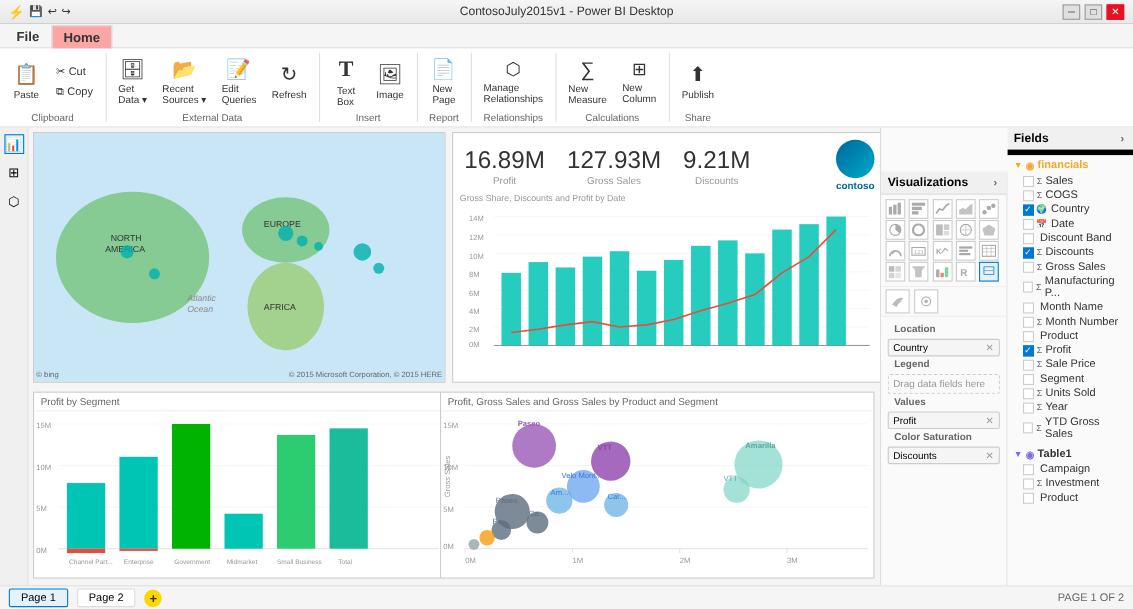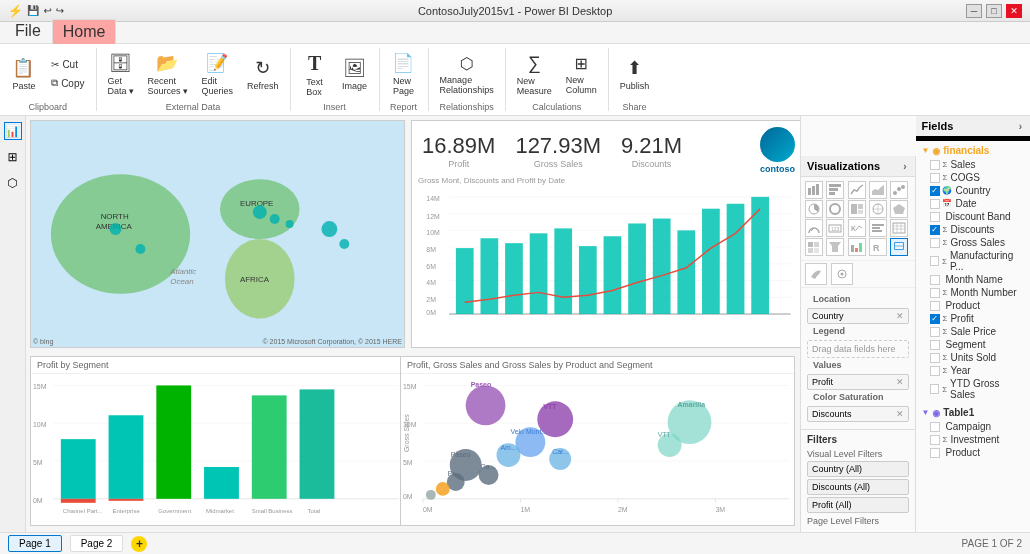--- a/index.html
+++ b/index.html
@@ -27,26 +27,27 @@
     .ribbon-tabs {
       height: 22px;
       background: #f5f5f5;
       display: flex;
       align-items: flex-end;
       padding-left: 4px;
       border-bottom: 1px solid #ddd;
     }
     .ribbon-tab {
       padding: 3px 10px;
-      font-size: 16px;
+      font-size: 12px;
       cursor: pointer;
       border: 1px solid transparent;
       border-bottom: none;
       background: transparent;
       color: #333;
+      font-weight: bold;
     }
     .ribbon-tab.active {
       background: #fca5a5;
       border-color: #ddd;
       border-bottom-color: #fff;
       margin-bottom: -1px;
       z-index: 1;
     }
 
     
@@ -587,21 +588,21 @@
         </div>
         <div class="kpi-item">
           <div class="kpi-value">9.21M</div>
           <div class="kpi-label">Discounts</div>
         </div>
         <div style="margin-left:auto;display:flex;flex-direction:column;align-items:center">
           <div class="contoso-circle"></div>
           <div class="contoso-text">contoso</div>
         </div>
       </div>
-      <div class="chart-subtitle">Gross Mont, Discounts and Profit by Date</div>
+      <div class="chart-subtitle">Gross Share, Discounts and Profit by Date</div>
 
       <div class="line-chart-inner">
         <svg width="100%" height="100%" viewBox="0 0 380 130">
 
           <text x="5" y="12" font-size="7" fill="#999">14M</text>
           <text x="5" y="30" font-size="7" fill="#999">12M</text>
           <text x="5" y="47" font-size="7" fill="#999">10M</text>
           <text x="5" y="64" font-size="7" fill="#999">8M</text>
           <text x="5" y="81" font-size="7" fill="#999">6M</text>
           <text x="5" y="98" font-size="7" fill="#999">4M</text>
@@ -906,28 +907,20 @@
           <span>Profit</span>
           <span style="color:#999;font-size:9px;">✕</span>
         </div>
         <div class="viz-section-label">Color Saturation</div>
         <div class="viz-field-input">
           <span>Discounts</span>
           <span style="color:#999;font-size:9px;">✕</span>
         </div>
       </div>
 
-      <div class="filters-section">
-        <div class="filters-title">Filters</div>
-        <div class="filter-level-title">Visual Level Filters</div>
-        <div class="filter-chip">Country (All)</div>
-        <div class="filter-chip">Discounts (All)</div>
-        <div class="filter-chip">Profit (All)</div>
-        <div class="filter-level-title">Page Level Filters</div>
-      </div>
     </div>
 
     <div class="fields-panel">
       <div class="fields-panel-header">
         <span>Fields</span>
         <span class="panel-collapse-btn">›</span>
       </div>
       <div class="fields-list">
 
         <div class="fields-group">

